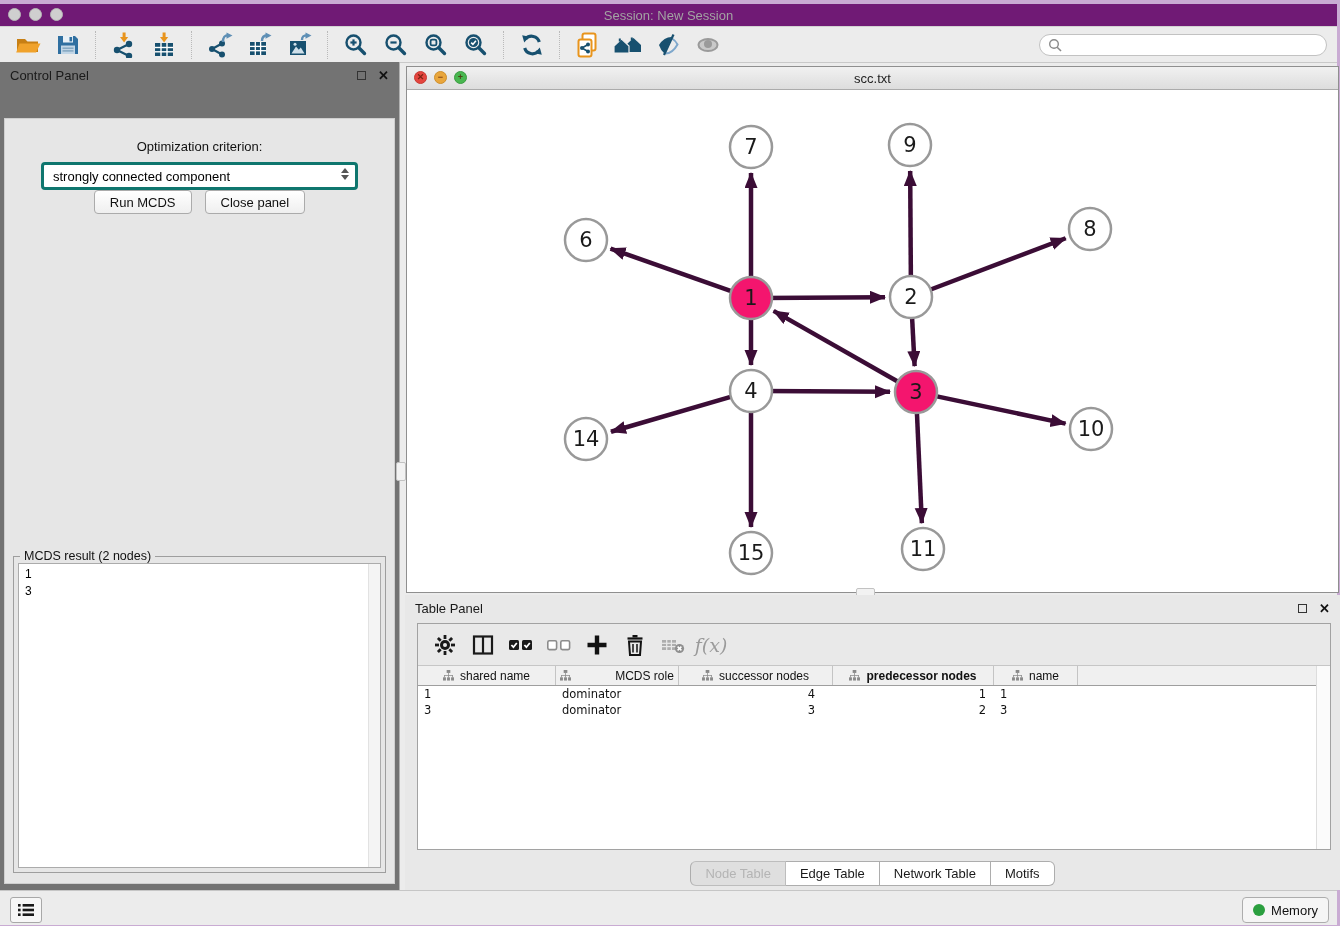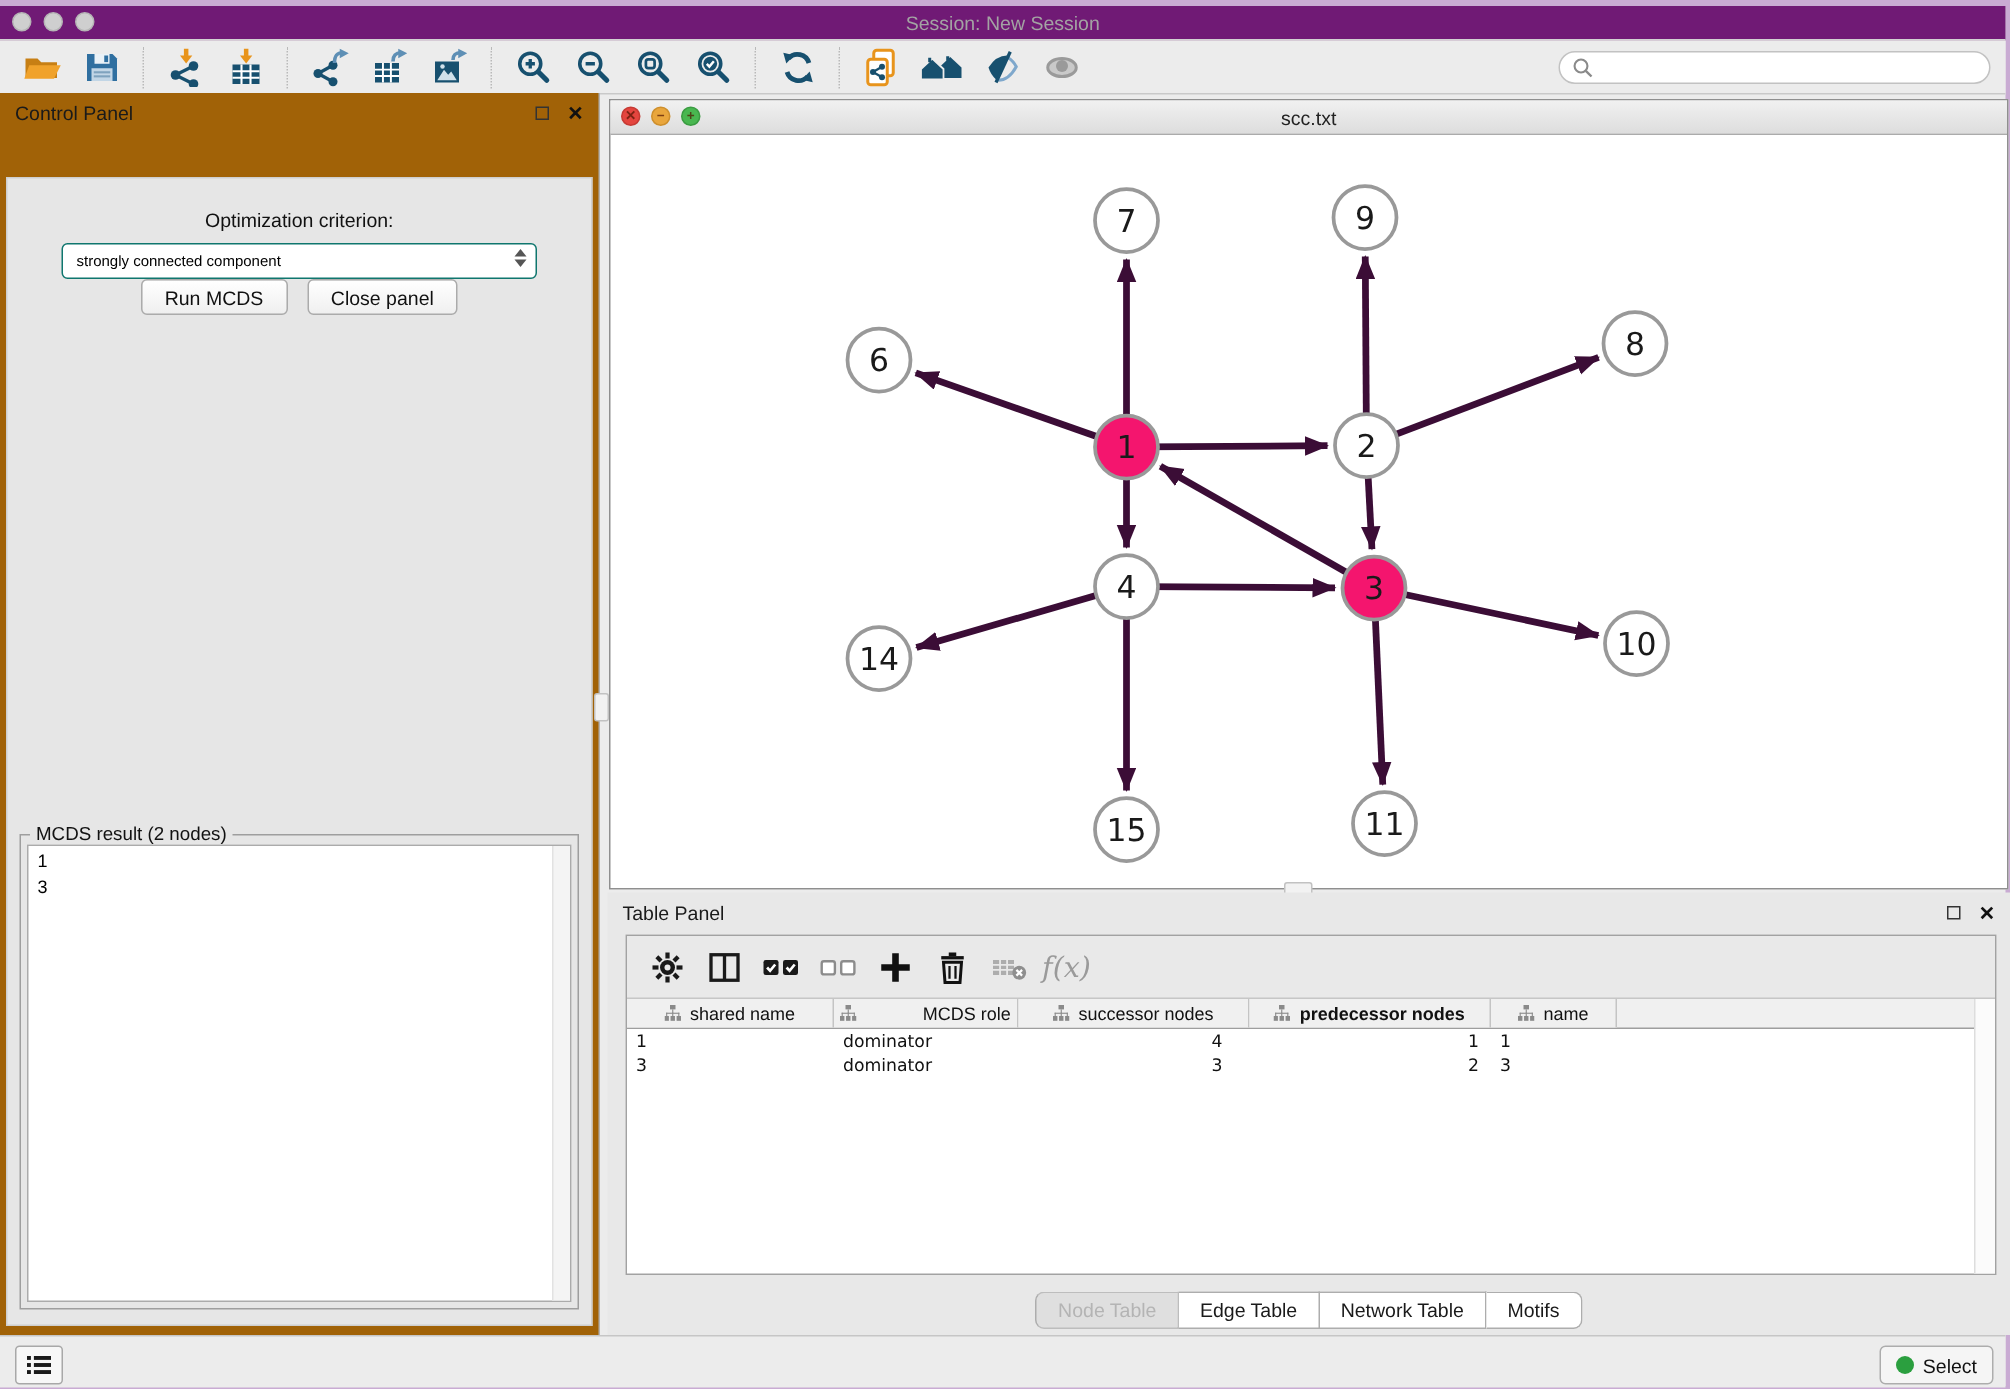--- a/index.html
+++ b/index.html
@@ -13,33 +13,33 @@
   .win-title{width:100%;text-align:center;font-size:13px;color:#A3A3A3}
 
   
   .toolbar{position:absolute;left:0;top:23px;width:100%;height:36px;background:#ECECEC;border-bottom:1px solid #C9C9C9;display:flex;align-items:center;padding-left:8px;box-sizing:border-box}
   .tb-btn{width:30px;height:30px;display:flex;align-items:center;justify-content:center;margin:0 5px;flex:0 0 auto}
   .tb-sep{width:1px;height:28px;border-left:1px dotted #B9B9B9;margin:0 7px;flex:0 0 auto}
   .searchbox{position:absolute;right:10px;top:7px;width:288px;height:22px;background:#fff;border:1px solid #C2C2C2;border-radius:12px;display:flex;align-items:center;padding-left:8px;box-sizing:border-box}
   .searchbox input{border:none;outline:none;background:transparent;font-size:12px;width:250px;margin-left:5px;font-family:"Liberation Sans",sans-serif}
 
   
-  .control-panel{position:absolute;left:0;top:58px;width:400px;height:828px;background:#a16207;border-right:1px solid #B2B2B2;box-sizing:border-box}
+  .control-panel{position:absolute;left:0;top:58px;width:400px;height:828px;background:#737373;border-right:1px solid #B2B2B2;box-sizing:border-box}
   .panel-head{height:26px;display:flex;align-items:center;padding:0 10px;font-size:13px;color:#1a1a1a}
   .panel-head .grow{flex:1}
   .float-ico{width:9px;height:9px;border:1.5px solid #333;margin-right:12px;box-sizing:border-box}
   .close-ico{font-size:13px;font-weight:bold;color:#111;line-height:1}
   .cp-tabs{display:flex;justify-content:center;margin-top:4px}
   .seg{font-size:13px;padding:4px 14px;background:#fff;color:#1a1a1a;border:1px solid #ADADAD;border-left:none}
   .seg:first-child{border-left:1px solid #ADADAD;border-radius:5px 0 0 0}
   .seg:last-child{border-radius:0 5px 0 0}
   .cp-tabs .seg.active,.tp-tabs .seg.active{background:#DFDFDF;color:#B4B4B4;border-color:#BDBDBD}
   .cp-body{position:absolute;left:4px;right:4px;top:56px;bottom:6px;background:#E6E6E6;border:1px solid #CFCFCF}
   .crit-label{text-align:center;font-size:13px;color:#111;margin-top:20px}
-  .dropdown{position:relative;margin:8px 36px 0 36px;height:22px;background:#fff;border:1px solid #0f766e;border-radius:4px;font-size:10px;display:flex;align-items:center;padding-left:9px}
+  .dropdown{position:relative;margin:8px 36px 0 36px;height:22px;background:#fff;border:3px solid #0f766e;border-radius:4px;font-size:13px;display:flex;align-items:center;padding-left:9px}
   .stepper{position:absolute;right:6px;top:3px;display:flex;flex-direction:column;gap:2px}
   .stepper i{width:0;height:0;border-left:4px solid transparent;border-right:4px solid transparent}
   .stepper .up{border-bottom:5px solid #555}
   .stepper .dn{border-top:5px solid #555}
   .btn-row{display:flex;justify-content:center;gap:13px;margin-top:0}
   .btn{height:22px;padding:0 15px;background:linear-gradient(#FFF,#EFEFEF);border:1px solid #ABABAB;border-radius:4px;font-size:13px;display:flex;align-items:center;color:#111}
   .mcds-box{position:absolute;left:8px;right:8px;top:437px;bottom:10px;border:1px solid #9E9E9E}
   .mcds-legend{position:absolute;left:6px;top:-8px;background:#E6E6E6;padding:0 4px;font-size:12.5px;color:#111}
   .mcds-text{position:absolute;left:4px;right:4px;top:6px;bottom:4px;background:#fff;border:1px solid #ABABAB;font-size:12px;line-height:17px;padding:2px 6px;box-sizing:border-box}
   .mcds-scroll{position:absolute;right:0;top:0;bottom:0;width:11px;background:#F4F4F4;border-left:1px solid #E2E2E2}
@@ -574,17 +574,17 @@
             <rect x="4.6" y="1" width="11.4" height="2.6"></rect>
             <rect x="0" y="5.7" width="2.6" height="2.6"></rect>
             <rect x="4.6" y="5.7" width="11.4" height="2.6"></rect>
             <rect x="0" y="10.4" width="2.6" height="2.6"></rect>
             <rect x="4.6" y="10.4" width="11.4" height="2.6"></rect>
           </g>
         </svg>
     </div>
     <div class="mem-btn">
       <span class="mem-dot"></span>
-      <span>Select</span>
+      <span>Memory</span>
     </div>
   </div>
 
 </div>
 
 </body></html>

